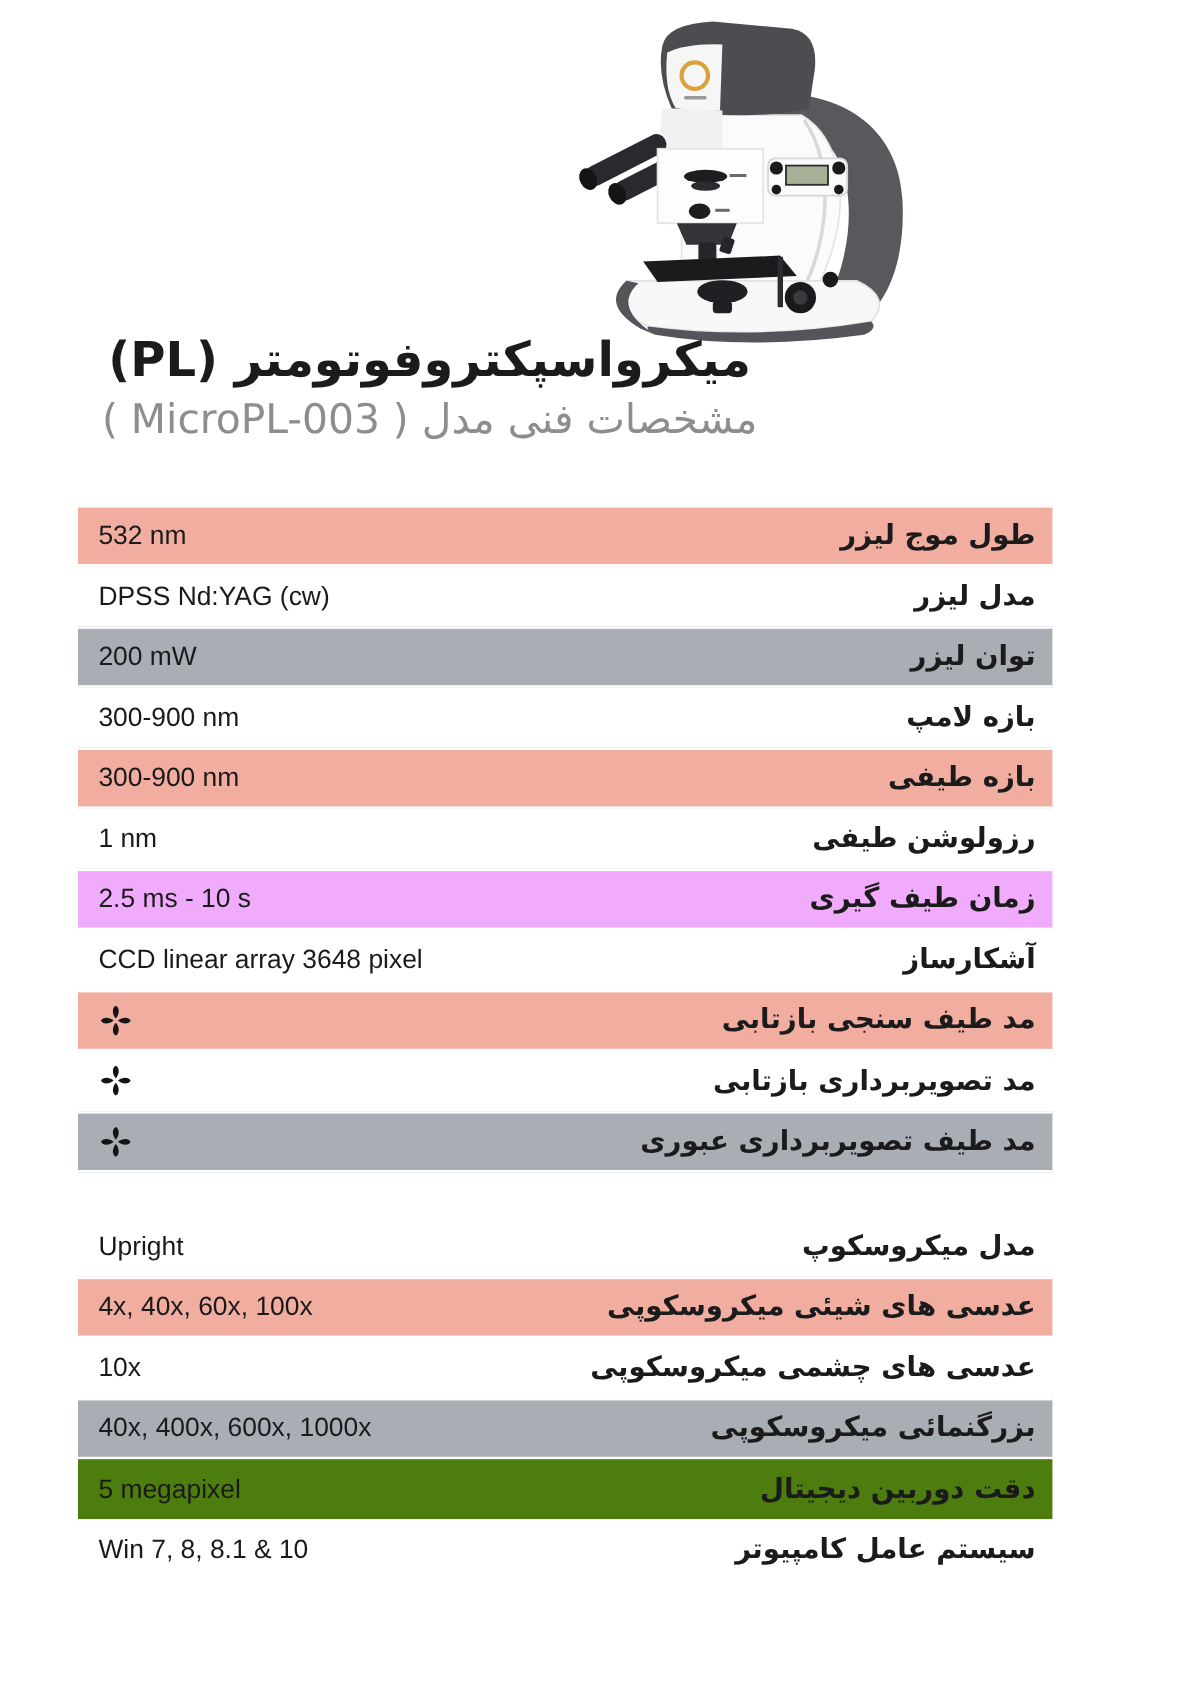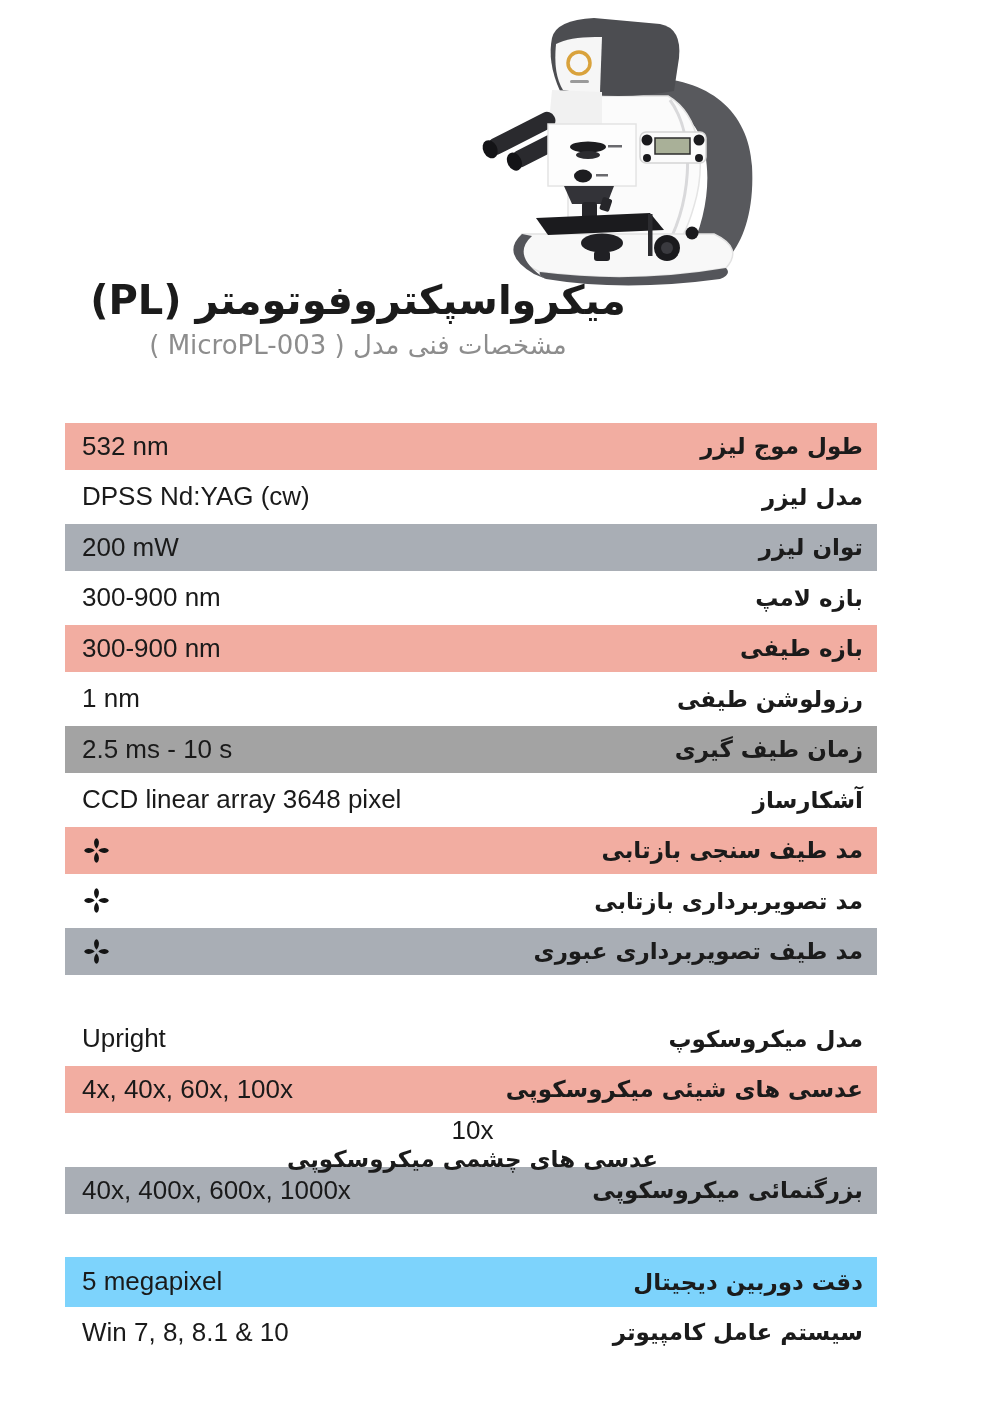--- a/index.html
+++ b/index.html
@@ -22,39 +22,39 @@
     font-family:"DejaVu Sans",sans-serif;
     font-weight:bold;
     font-size:40px;line-height:1.2;
     color:#1b1b1b;
     letter-spacing:0;
   }
   .subtitle{
     margin:6px 0 0 0;
     font-family:"DejaVu Sans",sans-serif;
     font-weight:normal;
-    font-size:26px;line-height:1.2;
+    font-size:34px;line-height:1.2;
     color:#8d8d8d;
   }
   .spec-table{
     position:absolute;left:65px;top:421px;width:812px;
   }
   .row{
     height:50.5px;
     display:flex;align-items:center;justify-content:space-between;
     box-sizing:border-box;
     padding:0 14px 0 17px;
     background-clip:padding-box;
   }
   .row.banded{
     border-top:2px solid #ffffff;
     border-bottom:2px solid #ffffff;
   }
   .value{
-    font-size:26px;color:#1a1a1a;direction:ltr;white-space:nowrap;
+    font-size:22px;color:#1a1a1a;direction:ltr;white-space:nowrap;
     font-family:"Liberation Sans",sans-serif;
   }
   .label{
     font-size:23px;font-weight:bold;color:#1b1b1b;direction:rtl;white-space:nowrap;
     font-family:"DejaVu Sans",sans-serif;
   }
   .flower-wrap{display:flex;align-items:center;}
 </style>
 </head>
 <body>
@@ -155,21 +155,21 @@
 
       <div class="label">بازه طیفی</div>
     </div>
 
     <div class="row" style="background: rgb(255, 255, 255);">
       <div class="value">1 nm</div>
 
       <div class="label">رزولوشن طیفی</div>
     </div>
 
-    <div class="row banded" style="background: #a3a3a3;">
+    <div class="row banded" style="background: #f0abfc;">
       <div class="value">2.5 ms - 10 s</div>
 
       <div class="label">زمان طیف گیری</div>
     </div>
 
     <div class="row" style="background: rgb(255, 255, 255); gap: 18px;">
       <div class="value">CCD linear array 3648 pixel</div>
 
       <div class="label">آشکارساز</div>
     </div>
@@ -224,33 +224,33 @@
 
       <div class="label">مدل میکروسکوپ</div>
     </div>
 
     <div class="row banded" style="background: rgb(242, 173, 161);">
       <div class="value">4x, 40x, 60x, 100x</div>
 
       <div class="label">عدسی های شیئی میکروسکوپی</div>
     </div>
 
-    <div class="row" style="background: rgb(255, 255, 255); flex-direction: column;">
+    <div class="row" style="background: rgb(255, 255, 255);">
       <div class="value">10x</div>
 
       <div class="label">عدسی های چشمی میکروسکوپی</div>
     </div>
 
     <div class="row banded" style="background: rgb(169, 174, 181);">
       <div class="value">40x, 400x, 600x, 1000x</div>
 
       <div class="label">بزرگنمائی میکروسکوپی</div>
     </div>
 
-    <div class="row" style="background: #7dd3fc; margin-top: 41px;">
+    <div class="row" style="background: #4d7c0f;">
       <div class="value">5 megapixel</div>
 
       <div class="label">دقت دوربین دیجیتال</div>
     </div>
 
 
     <div class="row" style="background: rgb(255, 255, 255);">
       <div class="value">Win 7, 8, 8.1 &amp; 10</div>
 
       <div class="label">سیستم عامل کامپیوتر</div>

